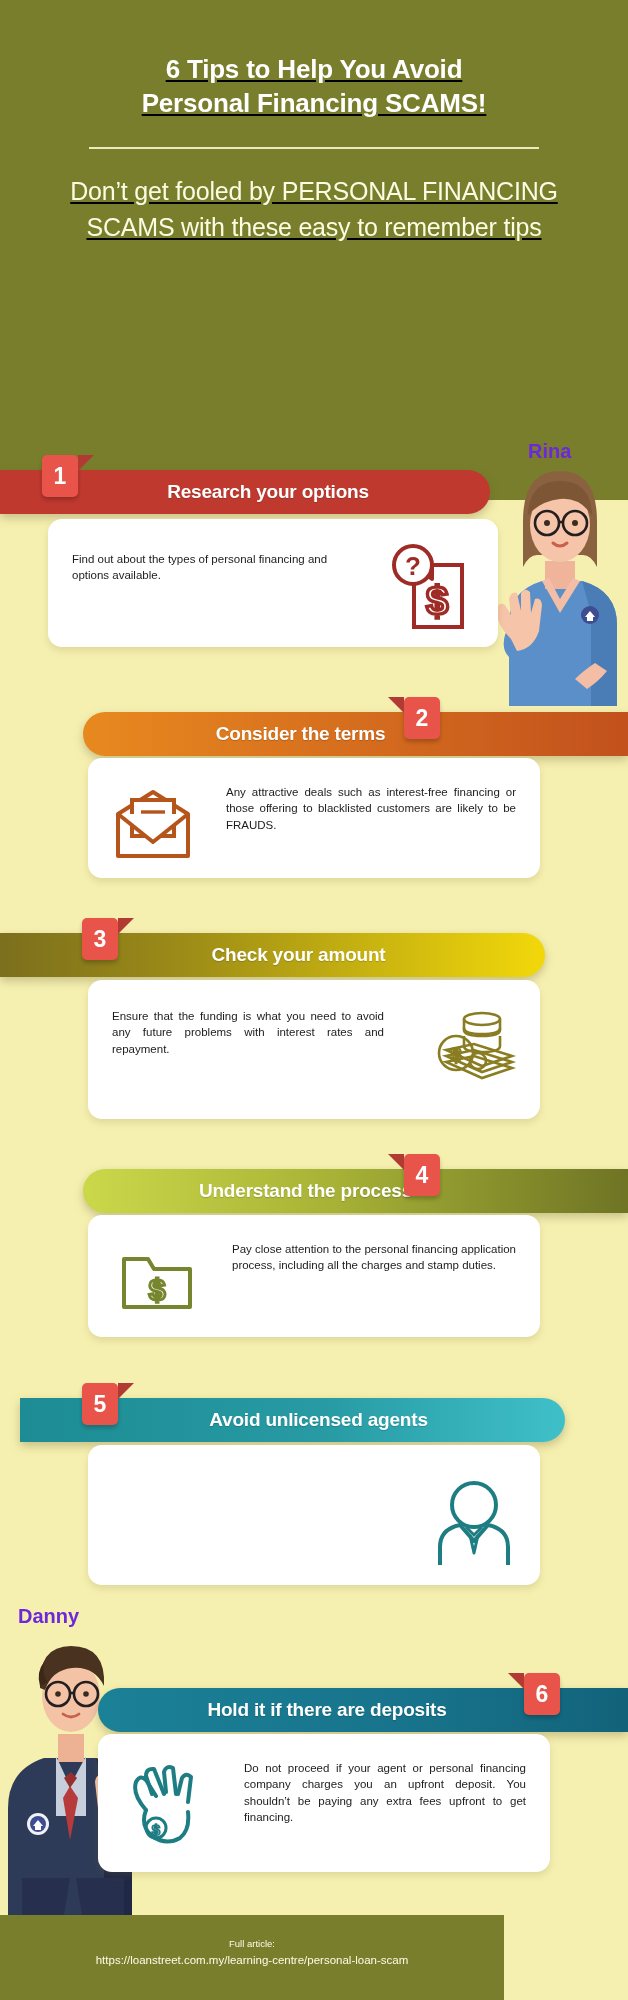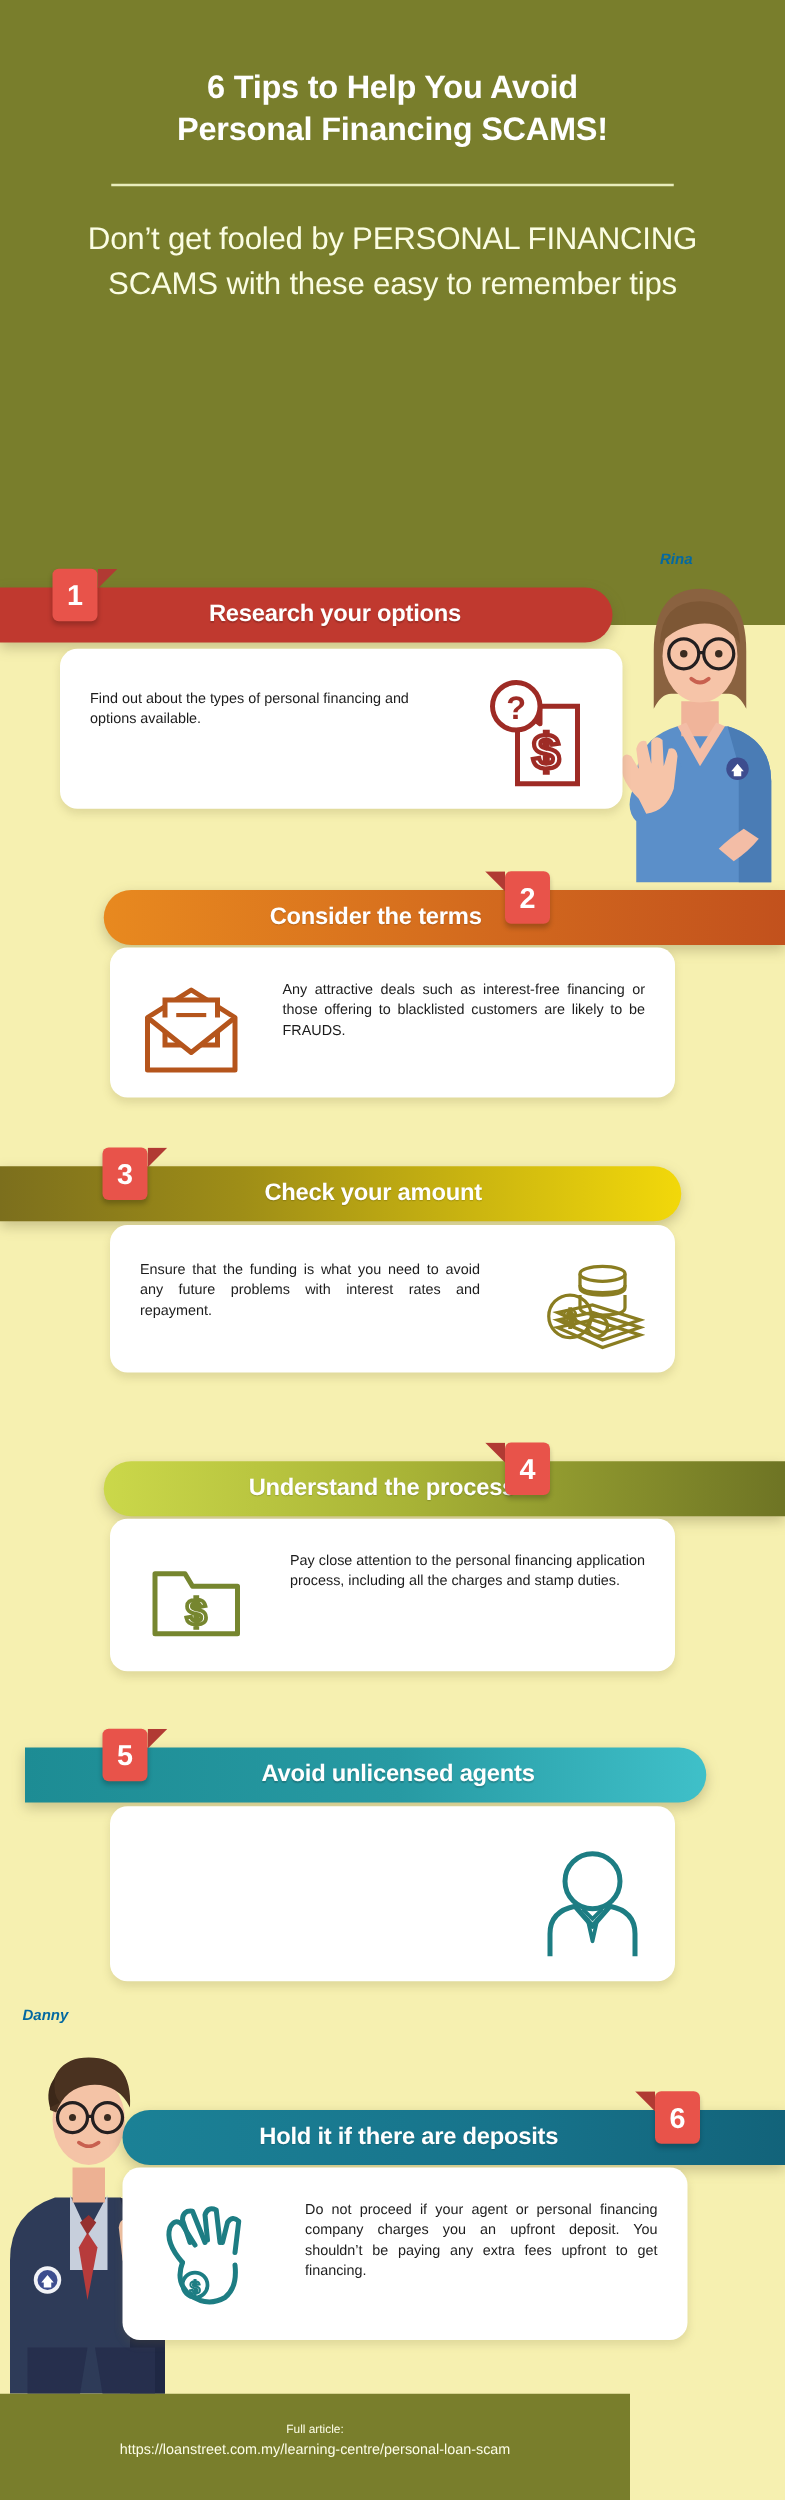--- a/index.html
+++ b/index.html
@@ -11,20 +11,21 @@
     position: relative;
   }
   .page { width: 628px; height: 2000px; position: relative; background: #f6f0b0; }
 
   
   .header {
     position: absolute; left: 0; top: 0; width: 628px; height: 500px;
     background: #797e2c;
     padding: 52px 40px 0 40px;
     text-align: center;
+    text-decoration: underline;
   }
   .header h1 {
     font-size: 26px; font-weight: bold; color: #ffffff;
     line-height: 1.32; letter-spacing: -0.2px;
   }
   .header .rule {
     width: 82%; height: 2px; background: #e9edbc; margin: 26px auto 24px auto;
   }
   .header h2 {
     font-size: 25px; font-weight: normal; color: #fbfde3;
@@ -79,22 +80,22 @@
   }
   .card-text {
     font-size: 11.5px; line-height: 1.42; color: #1c1c1c;
     text-align: justify; flex: 1;
   }
   .card-text.plain { text-align: left; }
   .card-icon { flex: 0 0 auto; display: flex; align-items: center; justify-content: center; }
 
   
   .char-label {
-    position: absolute; font-size: 12px; font-style: italic;
-    font-weight: bold; color: #0369a1;
+    position: absolute; font-size: 20px; 
+    font-weight: bold; color: #6d28d9;
   }
   .character { position: absolute; }
 
   
   .footer {
     position: absolute; left: 0; bottom: 0; width: 504px; height: 85px;
     background: #797e2c; color: #fdfde8; text-align: center;
     padding-top: 22px;
   }
   .footer .f1 { font-size: 9.5px; line-height: 1.5; }
@@ -197,21 +198,21 @@
   </div>
 
   <div class="tip">
     <div class="ribbon left" style="top:933px; left:0; width:545px; background:linear-gradient(90deg,#7c6f1d 0%,#9e8d17 35%,#f2d80a 100%);">
       <div class="ribbon-title" style="padding-left:52px;">Check your amount</div>
     </div>
     <div class="badge onleft" style="top:918px; left:82px;">
       <span>3</span>
       <span class="fold"></span>
     </div>
-    <div class="card" style="top:980px; left:88px; width:452px; height:118px;">
+    <div class="card" style="top:980px; left:88px; width:452px; height:139px;">
       <div class="card-text" style="padding-top:6px; max-width:272px;">Ensure that the funding is what you need to avoid any future problems with interest rates and repayment.</div>
       <div class="card-icon" style="margin-left:auto; margin-top:4px;">
         <svg width="86" height="76" viewBox="0 0 86 76">
           <g fill="none" stroke="#8a7d21" stroke-width="2.6">
             <ellipse cx="52" cy="13" rx="18" ry="6"></ellipse>
             <path d="M34 13 L34 24 Q34 30 52 30 Q70 30 70 24 L70 13"></path>
             <path d="M34 22 Q34 28 52 28 Q70 28 70 22"></path>
             <path d="M34 30 L34 40 Q34 46 52 46 Q70 46 70 40 L70 30"></path>
             <path d="M16 44 L44 38 L82 50 L52 60 Z"></path>
             <path d="M16 50 L44 44 L82 56 L52 66 Z"></path>

